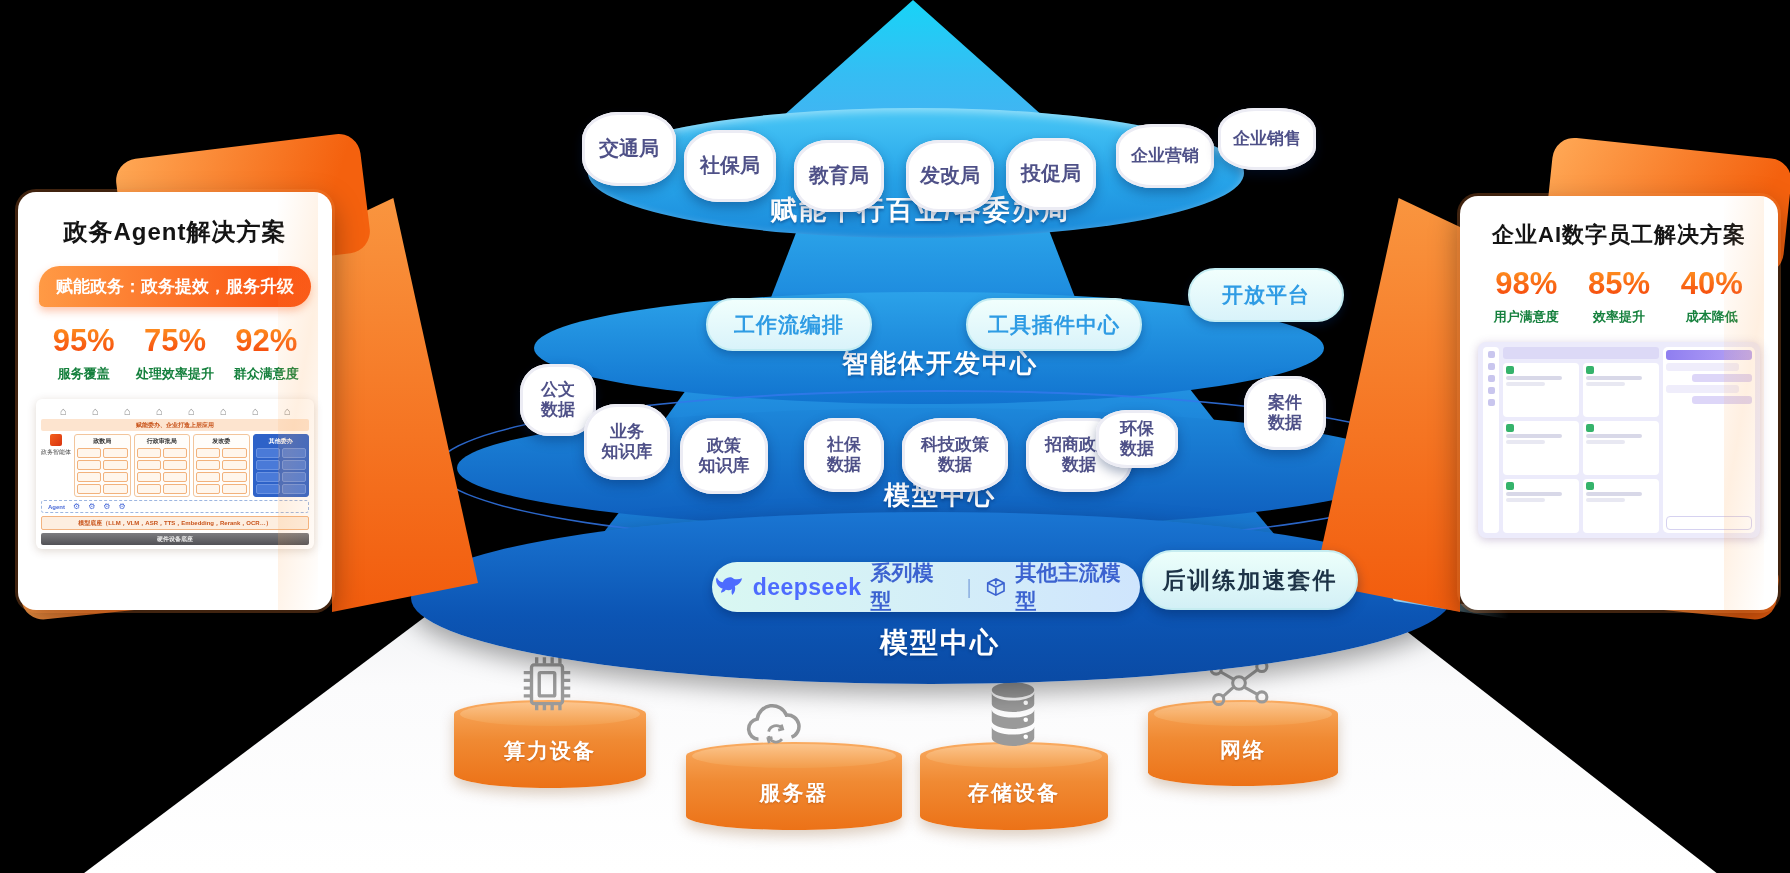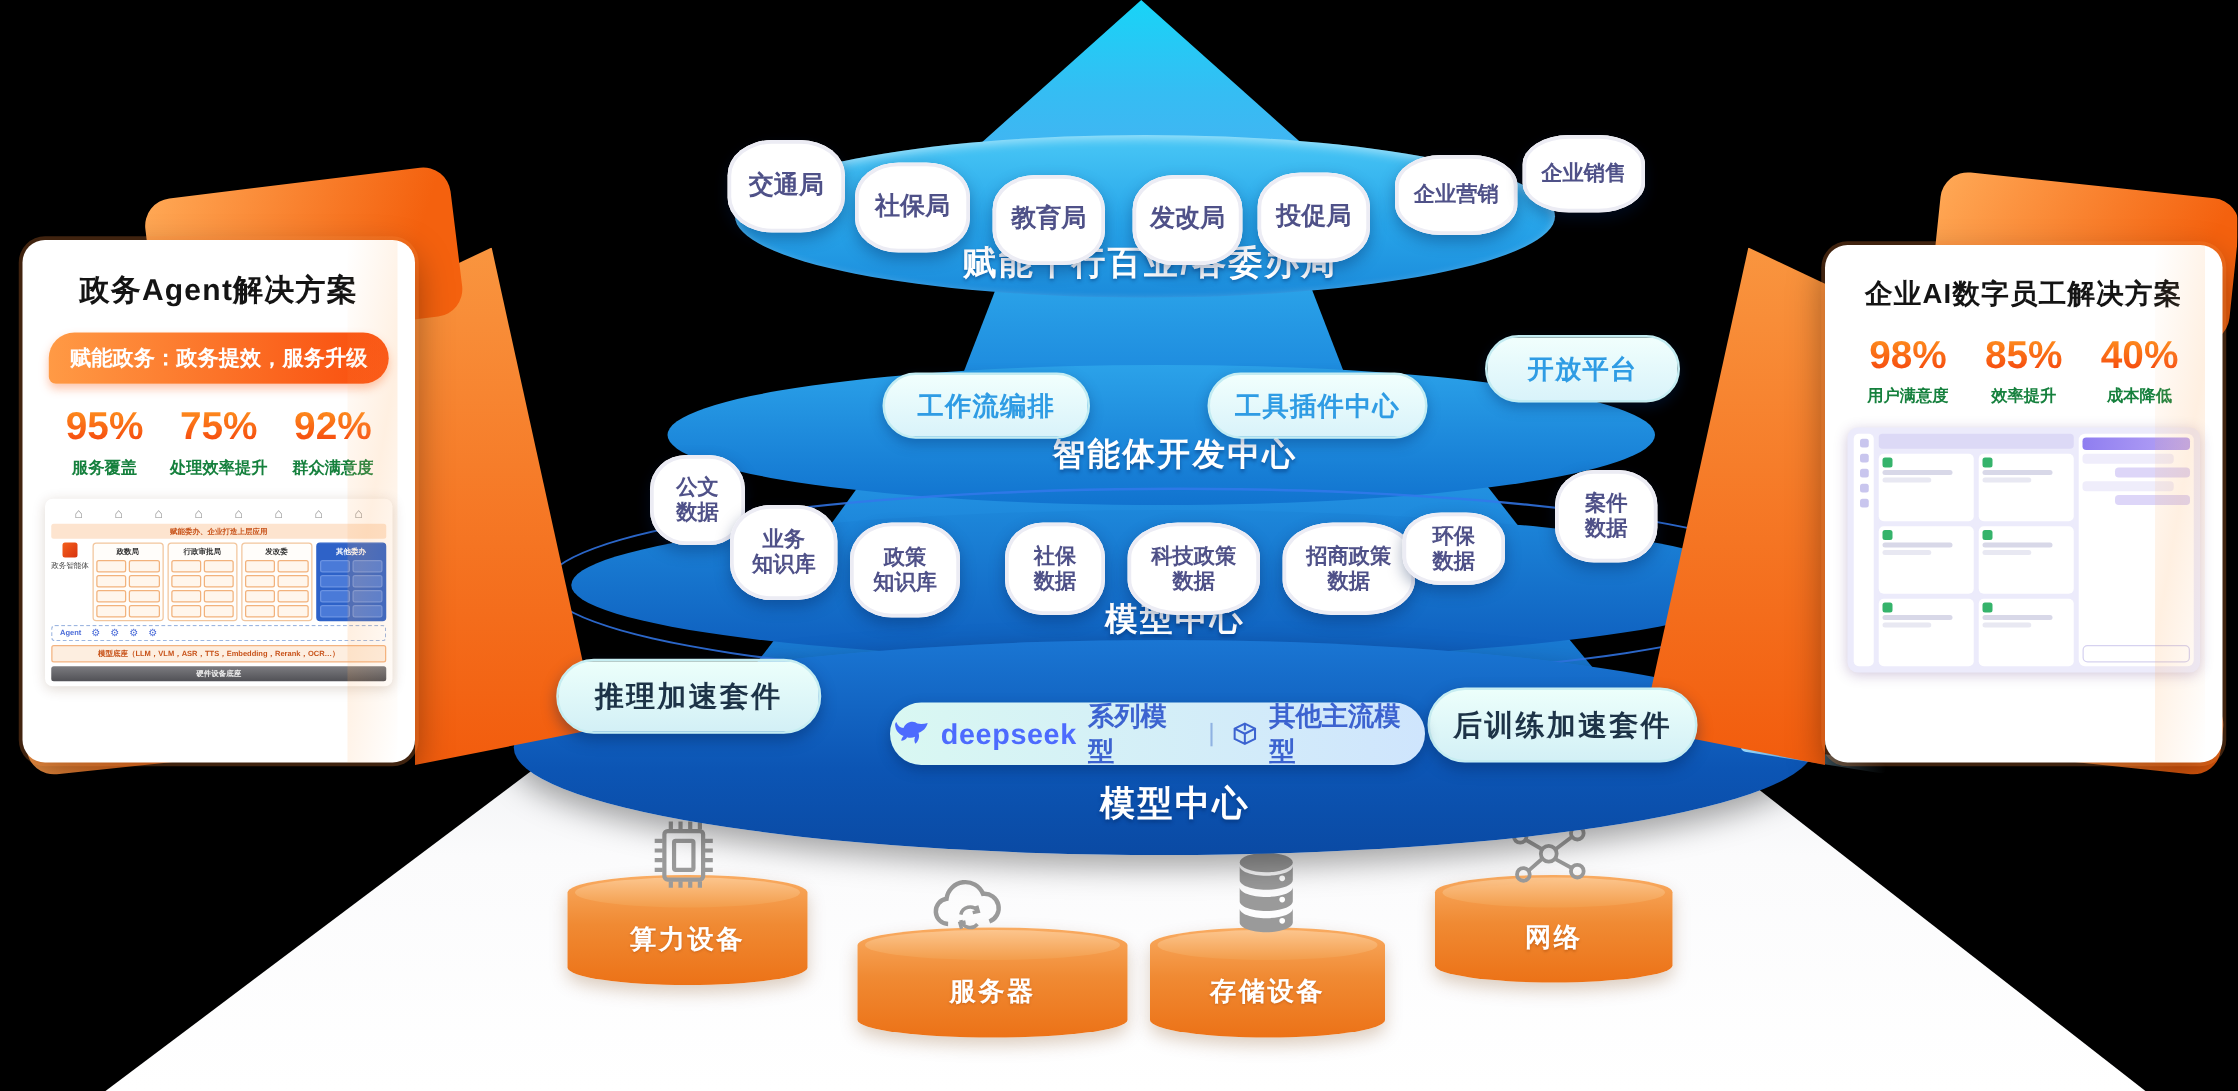--- a/index.html
+++ b/index.html
@@ -217,32 +217,29 @@
       <span class="ln">数据</span>
     </div>
   <div class="abs bubble" style="left:902px;top:418px;width:106px;height:74px;font-size:17px;">
       <span class="ln">科技政策</span>
       <span class="ln">数据</span>
     </div>
   <div class="abs bubble" style="left:1026px;top:418px;width:106px;height:74px;font-size:17px;">
       <span class="ln">招商政策</span>
       <span class="ln">数据</span>
     </div>
-  <div class="abs bubble" style="left:1122px;top:410px;width:82px;height:58px;font-size:17px;">
+  <div class="abs bubble" style="left:1096px;top:410px;width:82px;height:58px;font-size:17px;">
       <span class="ln">环保</span>
       <span class="ln">数据</span>
     </div>
   <div class="abs bubble" style="left:1244px;top:376px;width:82px;height:74px;font-size:17px;">
       <span class="ln">案件</span>
       <span class="ln">数据</span>
     </div>
 
-  <div class="abs apill" style="left:445px;top:527px;width:208px;height:56px;">
-      <span>推理加速套件</span>
-    </div>
   <div class="abs apill" style="left:1142px;top:550px;width:212px;height:56px;">
       <span>后训练加速套件</span>
     </div>
 
   <div class="abs dspill" style="left:712px;top:562px;width:428px;height:50px;">
     <svg width="32" height="24" viewBox="0 0 32 24">
         <path fill="#4d6bfe" d="M30.5 3.2c-.9 3.9-3.7 6.8-7.4 7.9 1 3.1.2 6.7-2.6 8.9-.9-1.8-1-3.7-.2-5.6-1.9 1-4.4 1.2-6.4.4-1 1.7-2.8 2.8-4.8 2.9.1-1.6.8-2.9 1.9-3.9-4-1.3-6.7-4.6-6.9-9.2 0-.9.5-1.8 1-2.2.9 2.7 3 4.6 5.8 4.9 1.1-2.9 3.9-5.1 7.3-5.1 1.7 0 3 .6 4 1.6 2.8.7 5.6.3 8.3-.6z"></path>
       </svg>
     <span class="ds-brand">deepseek</span>
     <span class="ds-txt">系列模型</span>

